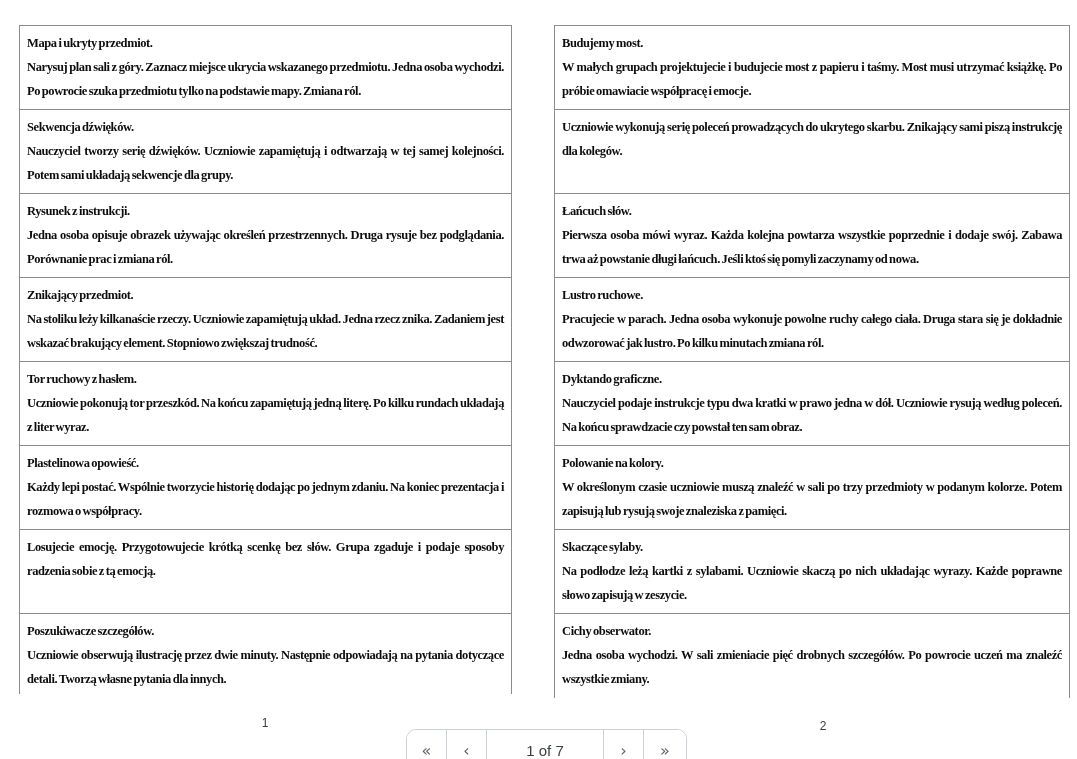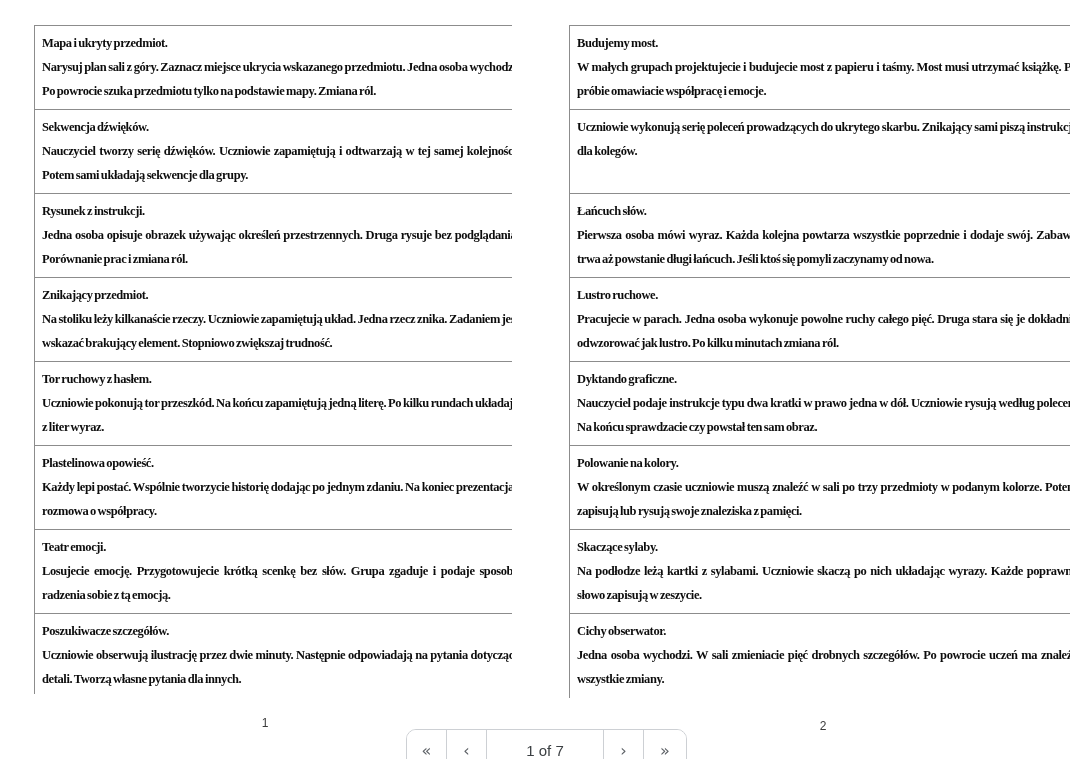--- a/index.html
+++ b/index.html
@@ -15,21 +15,20 @@
     top: 25px;
     overflow: hidden;
   }
   #page-canvas-1 { left: 19px;  width: 493px; height: 669px; }
   #page-canvas-2 { left: 554px; width: 516px; height: 702px; }
   .page-table {
     width: 100%;
     border: 1px solid #8c8c8c;
     border-bottom: none;
     background: #fff;
-    margin-left: 15px;
   }
   .table-row {
     border-bottom: 1px solid #8c8c8c;
     min-height: 84px;
     padding: 5px 7px 3px 7px;
     overflow: hidden;
     color: #0d0d0d;
     font-size: 12.5px;
     font-weight: 700;
     line-height: 24px;
@@ -109,21 +108,20 @@
       </div>
       <div class="table-row">
         <div class="activity-title">Tor ruchowy z hasłem.</div>
         <div class="activity-body">Uczniowie pokonują tor przeszkód. Na końcu zapamiętują jedną literę. Po kilku rundach układają z liter wyraz.</div>
       </div>
       <div class="table-row">
         <div class="activity-title">Plastelinowa opowieść.</div>
         <div class="activity-body">Każdy lepi postać. Wspólnie tworzycie historię dodając po jednym zdaniu. Na koniec prezentacja i rozmowa o współpracy.</div>
       </div>
       <div class="table-row">
-        <div class="activity-title">Teatr emocji.</div>
         <div class="activity-body">Losujecie emocję. Przygotowujecie krótką scenkę bez słów. Grupa zgaduje i podaje sposoby radzenia sobie z tą emocją.</div>
       </div>
       <div class="table-row">
         <div class="activity-title">Poszukiwacze szczegółów.</div>
         <div class="activity-body">Uczniowie obserwują ilustrację przez dwie minuty. Następnie odpowiadają na pytania dotyczące detali. Tworzą własne pytania dla innych.</div>
       </div>
     </div>
 </div>
 
 <div class="page-canvas" id="page-canvas-2">
@@ -134,21 +132,21 @@
       </div>
       <div class="table-row">
         <div class="activity-body">Uczniowie wykonują serię poleceń prowadzących do ukrytego skarbu. Znikający sami piszą instrukcję dla kolegów.</div>
       </div>
       <div class="table-row">
         <div class="activity-title">Łańcuch słów.</div>
         <div class="activity-body">Pierwsza osoba mówi wyraz. Każda kolejna powtarza wszystkie poprzednie i dodaje swój. Zabawa trwa aż powstanie długi łańcuch. Jeśli ktoś się pomyli zaczynamy od nowa.</div>
       </div>
       <div class="table-row">
         <div class="activity-title">Lustro ruchowe.</div>
-        <div class="activity-body">Pracujecie w parach. Jedna osoba wykonuje powolne ruchy całego pięć. Druga stara się je dokładnie odwzorować jak lustro. Po kilku minutach zmiana ról.</div>
+        <div class="activity-body">Pracujecie w parach. Jedna osoba wykonuje powolne ruchy całego ciała. Druga stara się je dokładnie odwzorować jak lustro. Po kilku minutach zmiana ról.</div>
       </div>
       <div class="table-row">
         <div class="activity-title">Dyktando graficzne.</div>
         <div class="activity-body">Nauczyciel podaje instrukcje typu dwa kratki w prawo jedna w dół. Uczniowie rysują według poleceń. Na końcu sprawdzacie czy powstał ten sam obraz.</div>
       </div>
       <div class="table-row">
         <div class="activity-title">Polowanie na kolory.</div>
         <div class="activity-body">W określonym czasie uczniowie muszą znaleźć w sali po trzy przedmioty w podanym kolorze. Potem zapisują lub rysują swoje znaleziska z pamięci.</div>
       </div>
       <div class="table-row">

